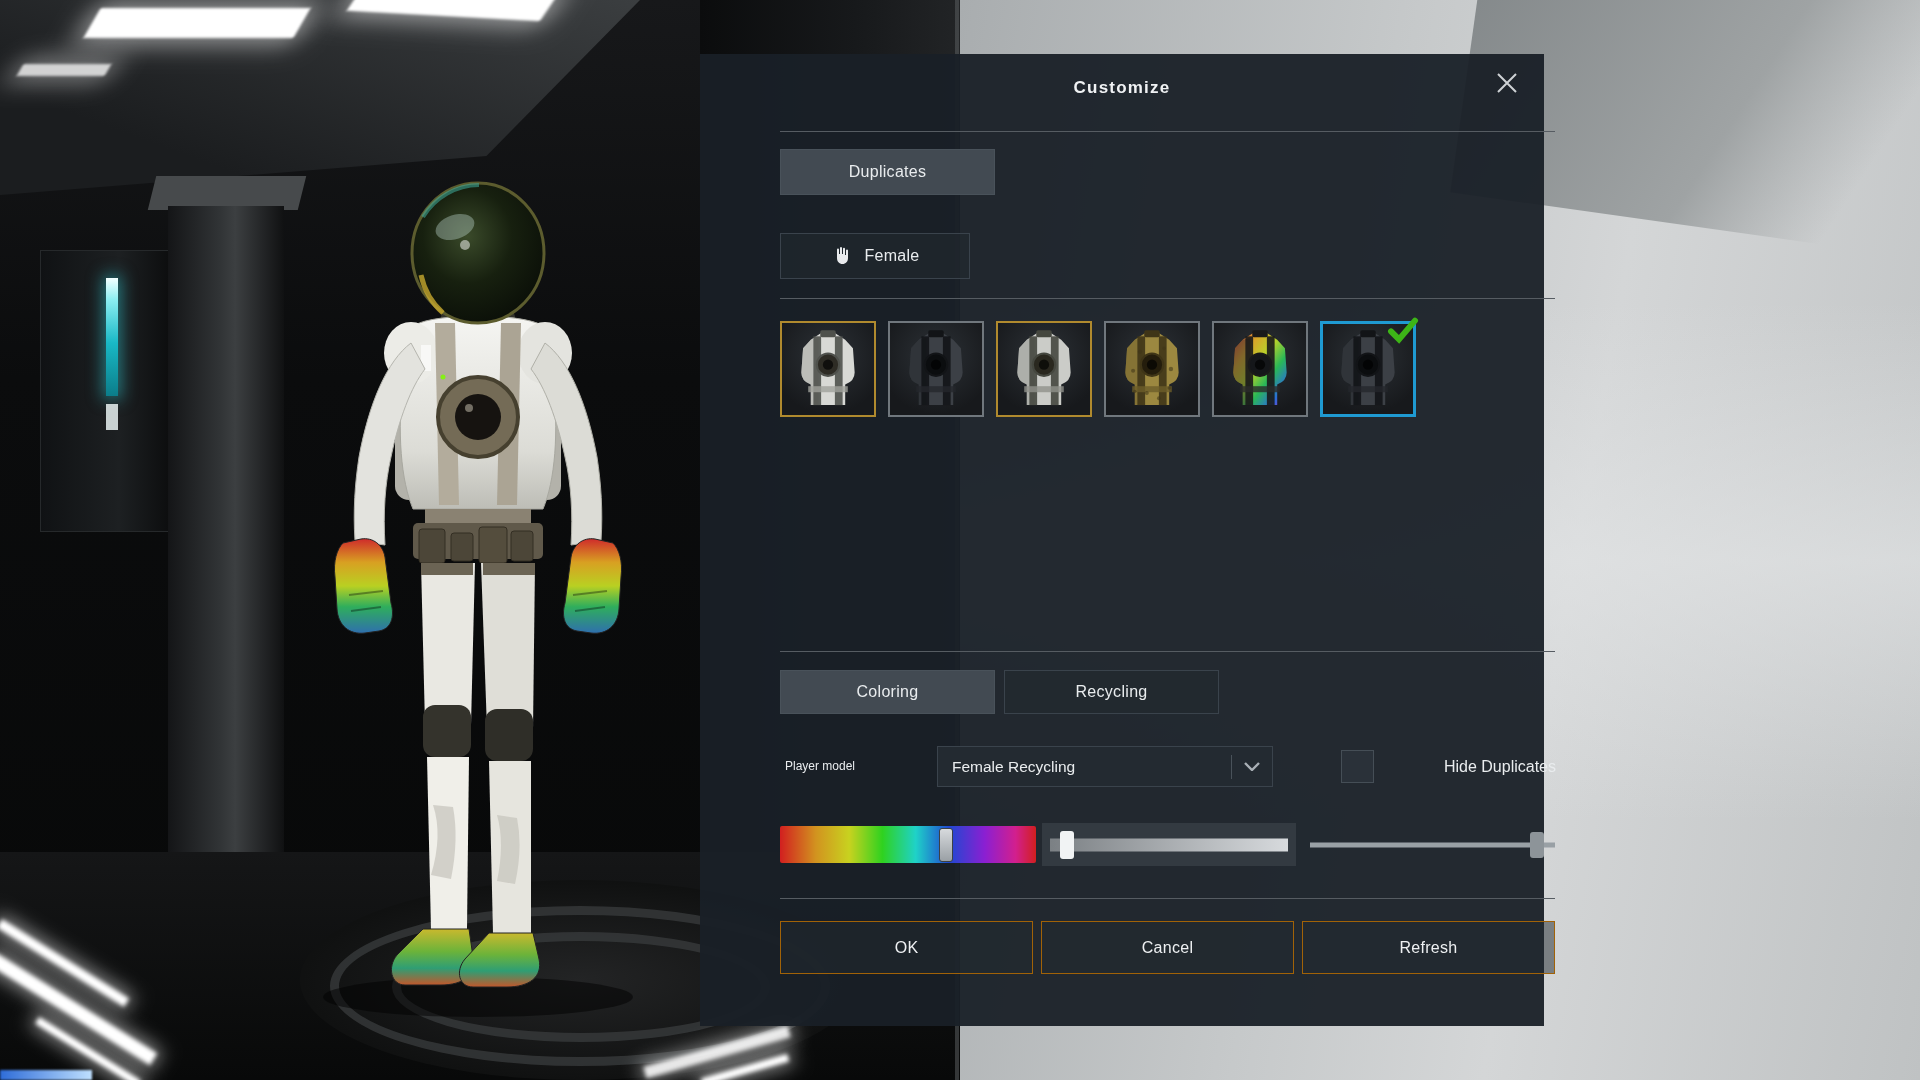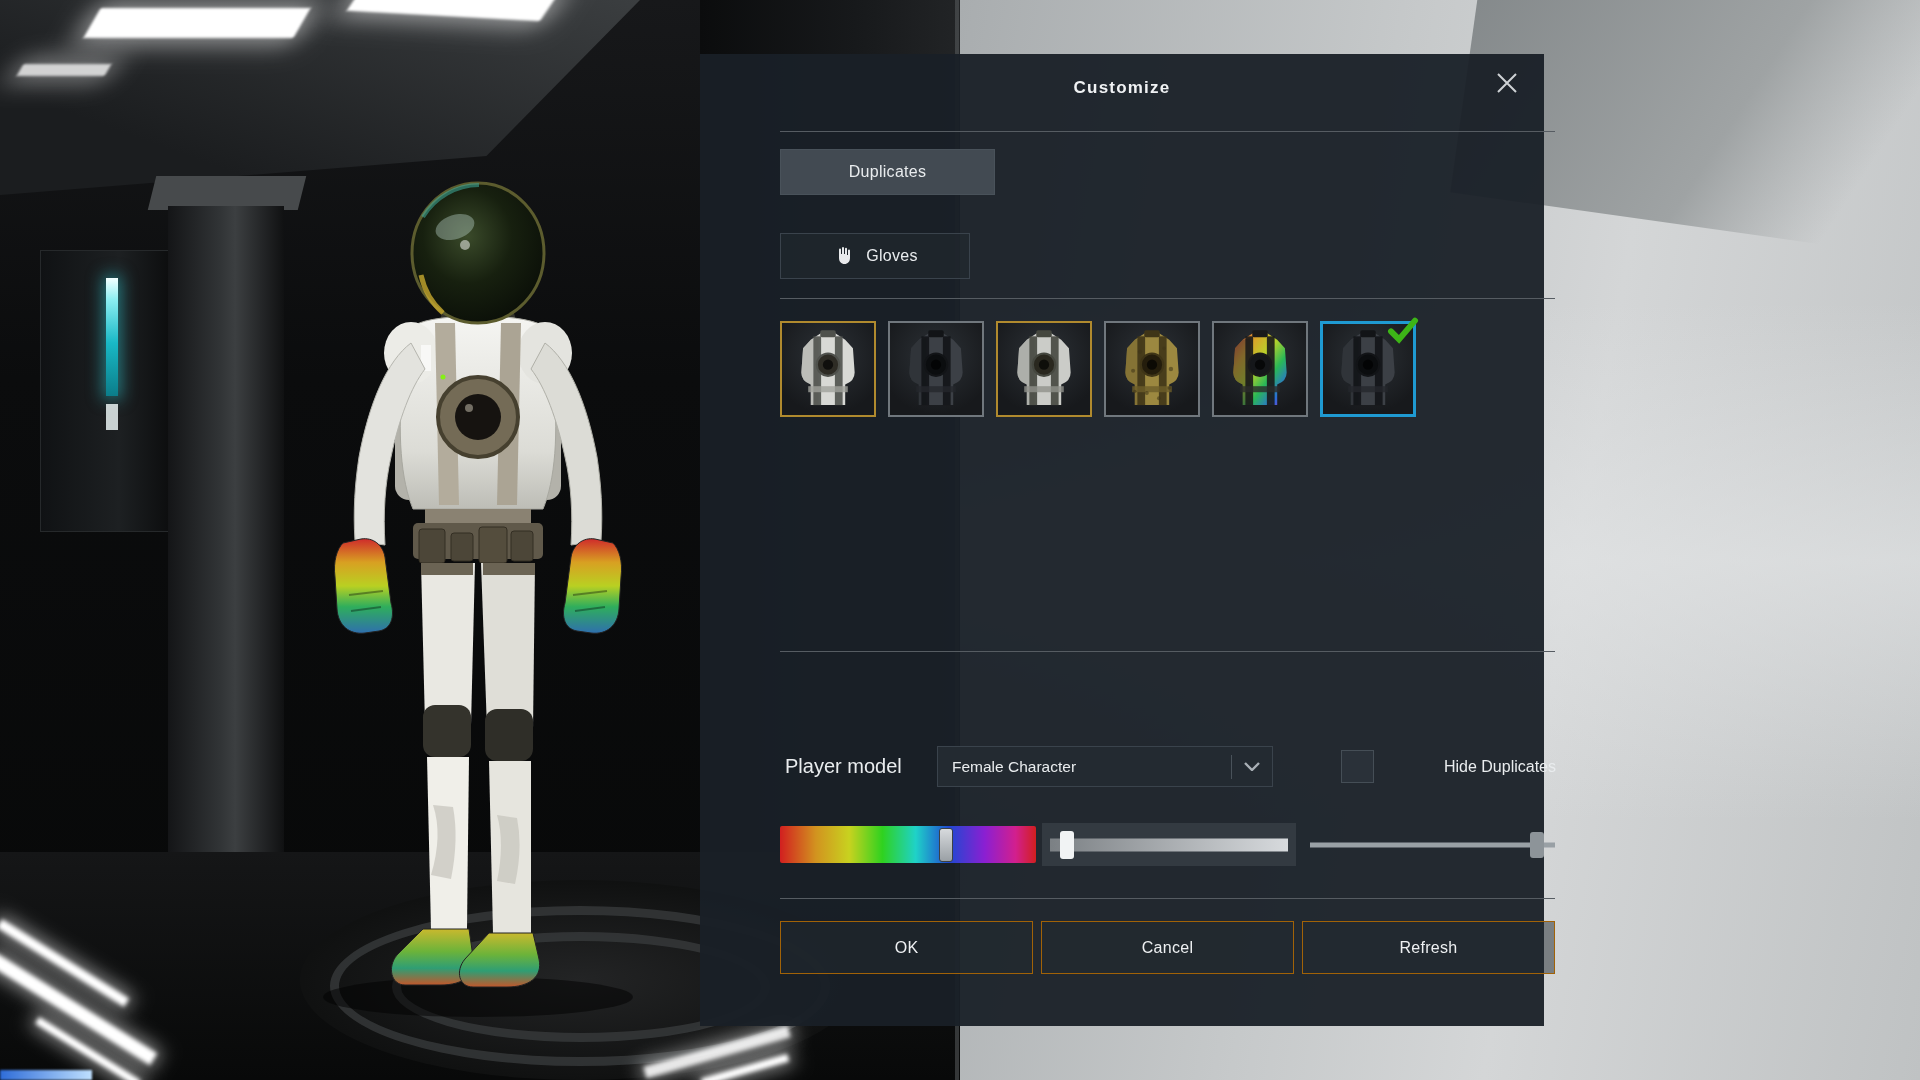--- a/index.html
+++ b/index.html
@@ -77,21 +77,21 @@
   .cat-ic{width:24px;height:24px;margin-right:10px;display:inline-flex;}
   .cat-ic svg{width:24px;height:24px;}
 
   .thumb-row{position:absolute;left:80px;top:267px;display:flex;gap:12px;}
   .thumb{position:relative;width:96px;height:96px;border:2px solid #70777d;
     background:radial-gradient(circle at 50% 35%,#2c3136,#17191c 78%);
     display:flex;align-items:center;justify-content:center;cursor:pointer;}
   .thumb.sel{border-width:3px;}
   .thumb .check{position:absolute;top:-10px;right:-6px;}
 
-  .pm-label{position:absolute;left:85px;top:692px;height:41px;line-height:41px;font-size:20px;color:#e9ecee;}
+  .pm-label{position:absolute;left:85px;top:692px;height:41px;line-height:41px;font-size:12px;color:#e9ecee;}
   .dropdown{position:absolute;left:237px;top:692px;width:336px;height:41px;
     background:#232a31;border:1px solid #3a434c;display:flex;align-items:center;
     padding-left:14px;cursor:pointer;}
   .dd-value{font-size:15.5px;color:#e9ecee;}
   .dd-div{width:1px;height:24px;background:#49525a;margin-left:auto;}
   .dd-chev{width:40px;display:flex;align-items:center;justify-content:center;}
   .checkbox{position:absolute;left:641px;top:696px;width:33px;height:33px;
     background:#2a3139;border:1px solid #454e56;cursor:pointer;}
   .hd-label{position:absolute;left:710px;top:692px;width:146px;height:41px;line-height:41px;
     text-align:right;font-size:16px;color:#e9ecee;}
@@ -231,21 +231,21 @@
     <div class="bar-row main-tab-bar">
         <div class="tab-btn main-tab selected">Duplicates</div>
       </div>
     <div class="bar-row cat-tab-bar">
         <div class="tab-btn cat-tab">
           <span class="cat-ic">
             <svg viewBox="0 0 24 24">
               <path d="M7 11V5.5a1 1 0 0 1 2 0V10h1V4a1 1 0 0 1 2 0v6h1V4.8a1 1 0 0 1 2 0V11h1V6.5a1 1 0 0 1 2 0V14c0 3.5-2.2 6-5.5 6S7 17.5 7 14z" fill="#e8eaec"></path>
             </svg>
           </span>
-          <span>Gloves</span>
+          <span>Female</span>
         </div>
       </div>
     <div class="sep s2"></div>
 
     <div class="thumb-row">
         <div class="thumb" style="border-color: rgb(176, 138, 46);">
           <svg viewBox="0 0 100 100" width="86" height="86">
             <path d="M30 16 L42 8 H58 L70 16 L79 26 L81 54 Q81 64 70 68 L70 92 H30 L30 68 Q19 64 19 54 L21 26 Z" fill="#d8d9d5"></path>
             <path d="M30 16 L21 26 19 54 Q19 64 30 68 L30 92 H39 V14 Z" fill="#a0a19b" opacity=".5"></path>
             <rect x="33" y="12" width="9" height="80" fill="#4f514c" opacity=".9"></rect>
@@ -335,24 +335,28 @@
             <circle cx="50" cy="45" r="13" fill="#0b0d0f" stroke="#121417" stroke-width="2.5"></circle>
             <circle cx="50" cy="45" r="6" fill="#000" opacity=".65"></circle>
           </svg>
           <span class="check"><svg viewBox="0 0 24 24" width="32" height="32">
               <path d="M3 13l6 6L21 5" fill="none" stroke="#3db517" stroke-width="4.5" stroke-linecap="round"></path>
             </svg></span>
         </div>
       </div>
     <div class="sep s3"></div>
 
+    <div class="bar-row sub-tab-bar">
+        <div class="tab-btn sub-tab selected">Coloring</div>
+        <div class="tab-btn sub-tab">Recycling</div>
+      </div>
 
     <div class="pm-label">Player model</div>
     <div class="dropdown">
-      <span class="dd-value">Female Character</span>
+      <span class="dd-value">Female Recycling</span>
       <span class="dd-div"></span>
       <span class="dd-chev">
         <svg width="16" height="9" viewBox="0 0 16 9">
             <path d="M1 1l7 7 7-7" stroke="#a9b0b6" stroke-width="2.4" fill="none"></path>
           </svg>
       </span>
     </div>
     <div class="checkbox"></div>
     <div class="hd-label">Hide Duplicates</div>
 

